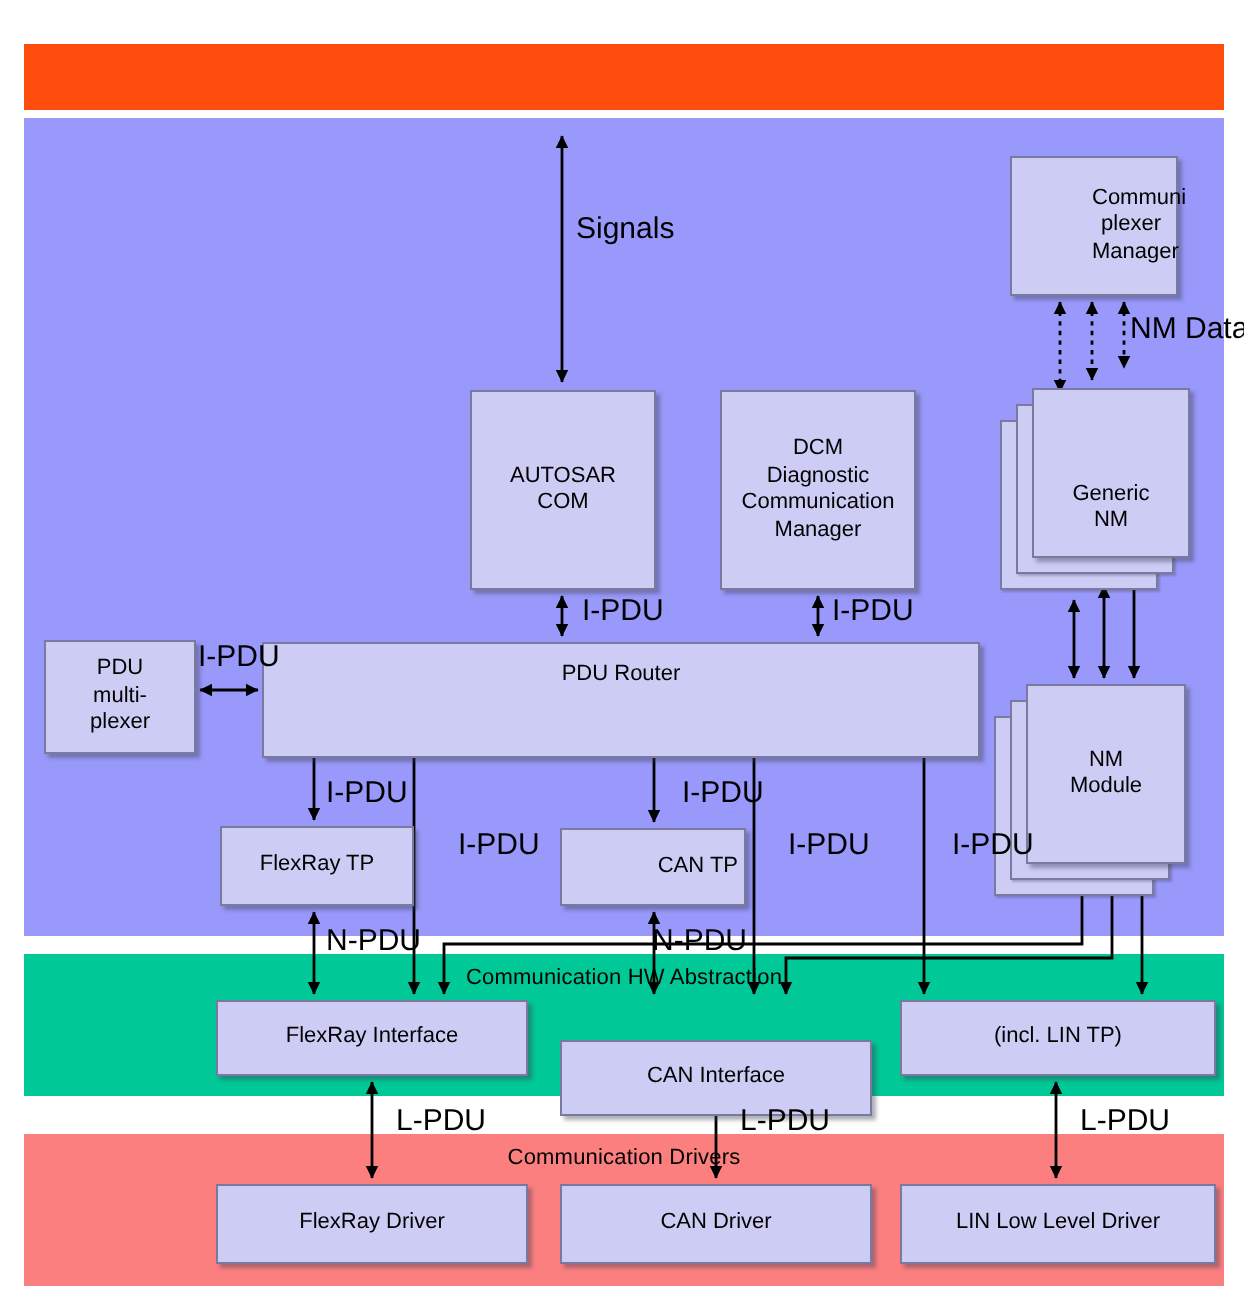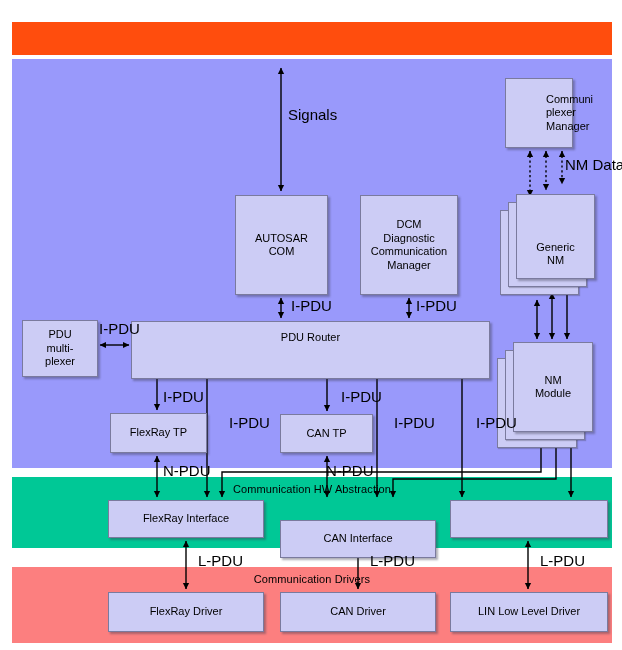--- a/index.html
+++ b/index.html
@@ -66,21 +66,21 @@
         </span>
       </div>
       <div class="box" style="left: 360px; top: 195px; width: 98px; height: 100px; z-index: 6;">
         <span class="txt">
           <span style="display: block;">DCM</span>
           <span style="display: block;">Diagnostic</span>
           <span style="display: block;">Communication</span>
           <span style="display: block;">Manager</span>
         </span>
       </div>
-      <div class="box" style="left: 505px; top: 78px; width: 68px; height: 70px; z-index: 6; padding-left: 40px;">
+      <div class="box" style="left: 505px; top: 78px; width: 84px; height: 70px; z-index: 6; padding-left: 40px;">
         <span class="txt">
           <span style="display: block;">Communi</span>
           <span style="display: block;">plexer</span>
           <span style="display: block;">Manager</span>
         </span>
       </div>
       <div class="plate" style="left: 500px; top: 210px; width: 79px; height: 85px; z-index: 1;"></div>
       <div class="plate" style="left: 508px; top: 202px; width: 79px; height: 85px; z-index: 2;"></div>
       <div class="box" style="left: 516px; top: 194px; width: 79px; height: 85px; z-index: 6;">
         <span class="txt">
@@ -108,35 +108,36 @@
           <span style="display: block;">PDU Router</span>
         </span>
       </div>
       <div class="box" style="left: 110px; top: 413px; width: 97px; height: 40px; z-index: 6;">
         <span class="txt">
           <span style="display: block;">FlexRay TP</span>
         </span>
       </div>
       <div class="box" style="left: 280px; top: 414px; width: 93px; height: 39px; z-index: 6;">
         <span class="txt">
-          <span style="display: block;">CAN TP</span>
+          <span style="display: block; text-align: right;">CAN TP</span>
         </span>
       </div>
       <div class="box" style="left: 108px; top: 500px; width: 156px; height: 38px; z-index: 6;">
         <span class="txt">
           <span style="display: block;">FlexRay Interface</span>
         </span>
       </div>
       <div class="box" style="left: 280px; top: 520px; width: 156px; height: 38px; z-index: 6;">
         <span class="txt">
           <span style="display: block;">CAN Interface</span>
         </span>
       </div>
       <div class="box" style="left: 450px; top: 500px; width: 158px; height: 38px; z-index: 6;">
         <span class="txt">
+          <span style="display: block;">(incl. LIN TP)</span>
         </span>
       </div>
       <div class="box" style="left: 108px; top: 592px; width: 156px; height: 40px; z-index: 6;">
         <span class="txt">
           <span style="display: block;">FlexRay Driver</span>
         </span>
       </div>
       <div class="box" style="left: 280px; top: 592px; width: 156px; height: 40px; z-index: 6;">
         <span class="txt">
           <span style="display: block;">CAN Driver</span>

